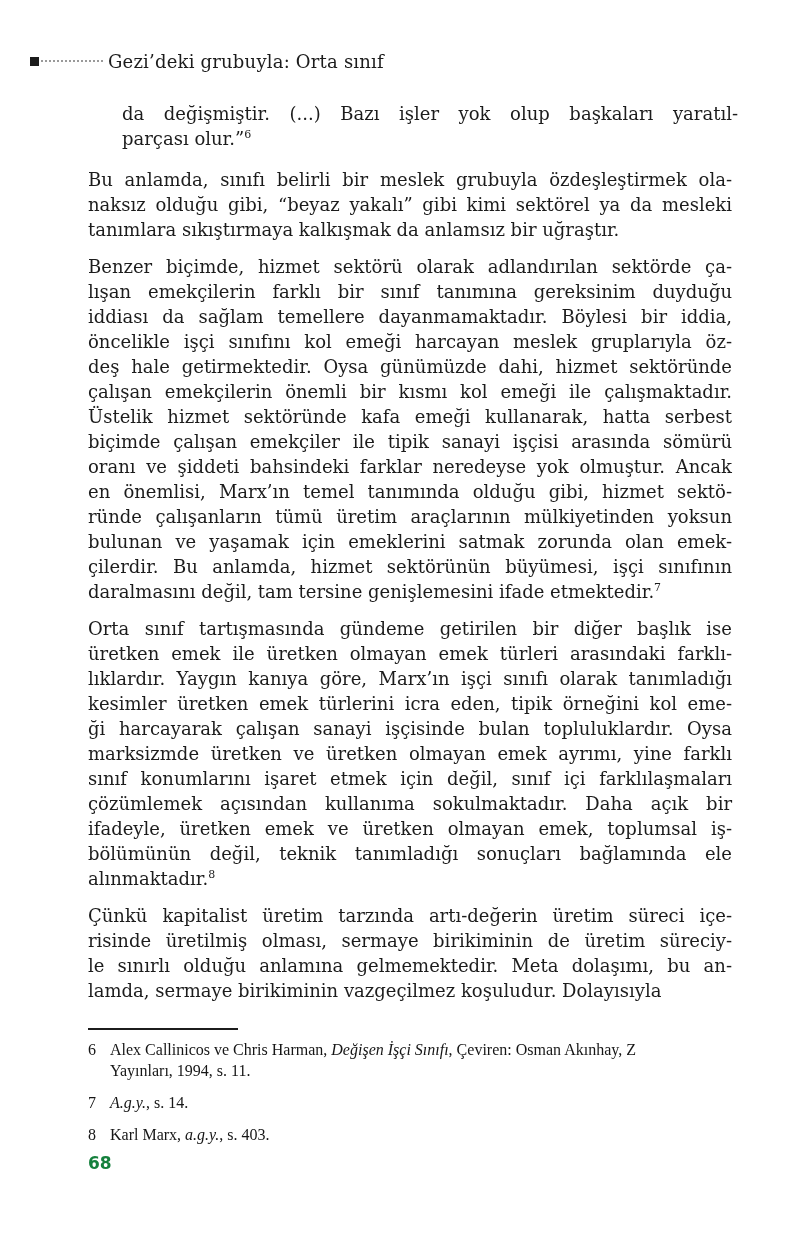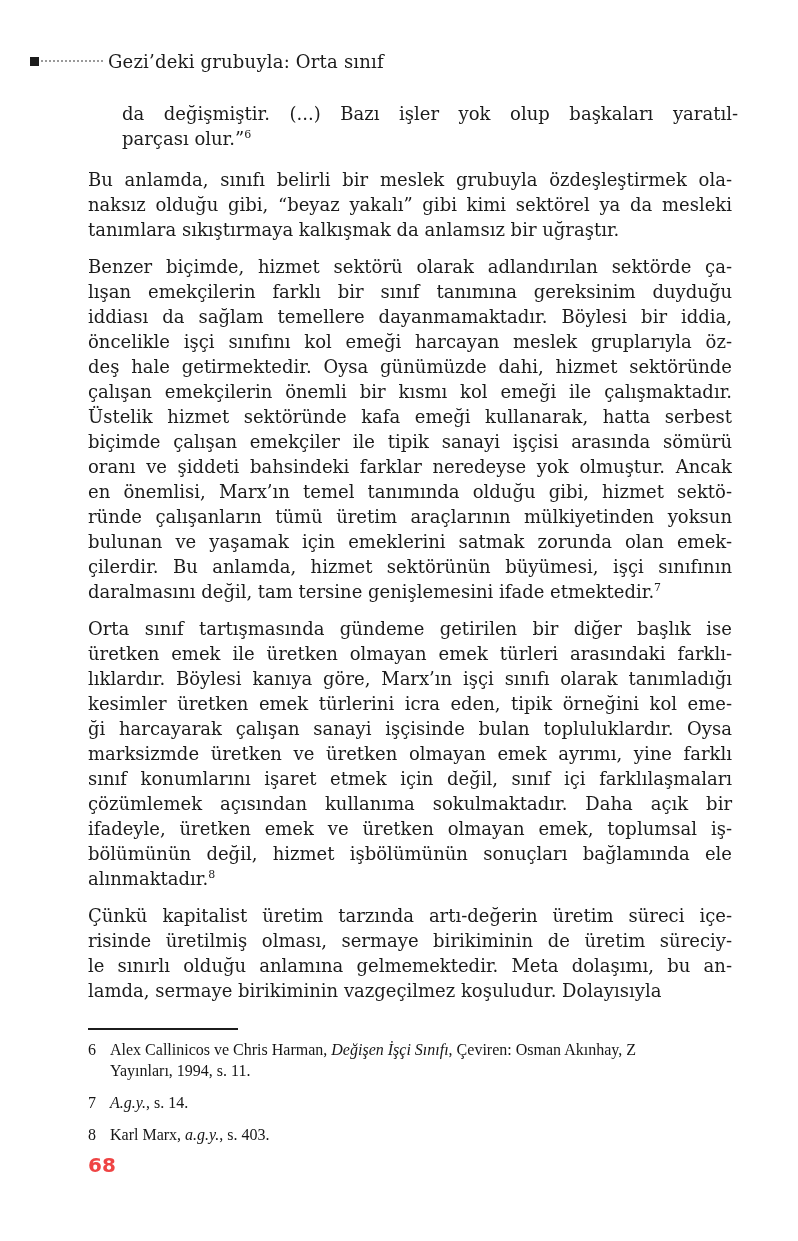--- a/index.html
+++ b/index.html
@@ -106,22 +106,22 @@
   .fn-text .italic {
     font-style: italic;
   }
   
   .page-number {
     position: absolute;
     top: 1153px;
     left: 88px;
     font-family: "DejaVu Sans", sans-serif;
     font-weight: bold;
-    font-size: 20px;
-    color: #ef4444;
+    font-size: 17px;
+    color: #15803d;
   }
 </style>
 </head>
 <body>
 
 <div class="running-head">
   <span class="sq"></span>
   <span class="dots"></span>
   <span class="title">Gezi’deki grubuyla: Orta sınıf</span>
 </div>
@@ -149,28 +149,28 @@
         <div class="line">oranı ve şiddeti bahsindeki farklar neredeyse yok olmuştur. Ancak</div>
         <div class="line">en önemlisi, Marx’ın temel tanımında olduğu gibi, hizmet sektö-</div>
         <div class="line">ründe çalışanların tümü üretim araçlarının mülkiyetinden yoksun</div>
         <div class="line">bulunan ve yaşamak için emeklerini satmak zorunda olan emek-</div>
         <div class="line">çilerdir. Bu anlamda, hizmet sektörünün büyümesi, işçi sınıfının</div>
         <div class="line last">daralmasını değil, tam tersine genişlemesini ifade etmektedir.<sup class="fnref">7</sup></div>
       </div>
       <div class="para">
         <div class="line">Orta sınıf tartışmasında gündeme getirilen bir diğer başlık ise</div>
         <div class="line">üretken emek ile üretken olmayan emek türleri arasındaki farklı-</div>
-        <div class="line">lıklardır. Böylesi kanıya göre, Marx’ın işçi sınıfı olarak tanımladığı</div>
+        <div class="line">lıklardır. Yaygın kanıya göre, Marx’ın işçi sınıfı olarak tanımladığı</div>
         <div class="line">kesimler üretken emek türlerini icra eden, tipik örneğini kol eme-</div>
         <div class="line">ği harcayarak çalışan sanayi işçisinde bulan topluluklardır. Oysa</div>
         <div class="line">marksizmde üretken ve üretken olmayan emek ayrımı, yine farklı</div>
         <div class="line">sınıf konumlarını işaret etmek için değil, sınıf içi farklılaşmaları</div>
         <div class="line">çözümlemek açısından kullanıma sokulmaktadır. Daha açık bir</div>
         <div class="line">ifadeyle, üretken emek ve üretken olmayan emek, toplumsal iş-</div>
-        <div class="line">bölümünün değil, hizmet işbölümünün sonuçları bağlamında ele</div>
+        <div class="line">bölümünün değil, teknik tanımladığı sonuçları bağlamında ele</div>
         <div class="line last">alınmaktadır.<sup class="fnref">8</sup></div>
       </div>
       <div class="para">
         <div class="line">Çünkü kapitalist üretim tarzında artı-değerin üretim süreci içe-</div>
         <div class="line">risinde üretilmiş olması, sermaye birikiminin de üretim süreciy-</div>
         <div class="line">le sınırlı olduğu anlamına gelmemektedir. Meta dolaşımı, bu an-</div>
         <div class="line last">lamda, sermaye birikiminin vazgeçilmez koşuludur. Dolayısıyla</div>
       </div>
     </div>
 </div>

